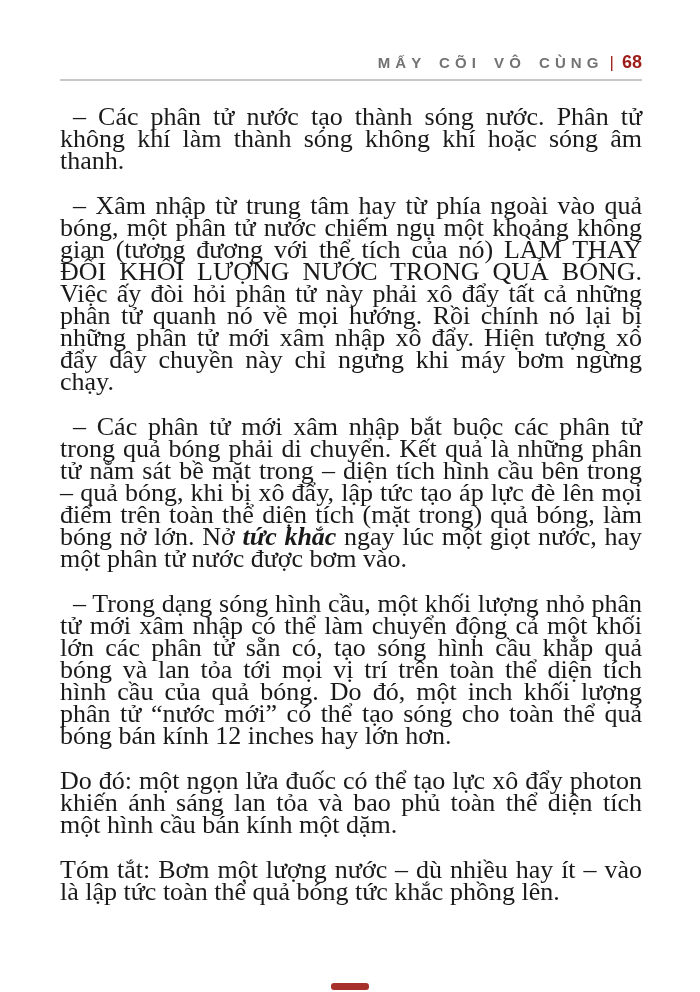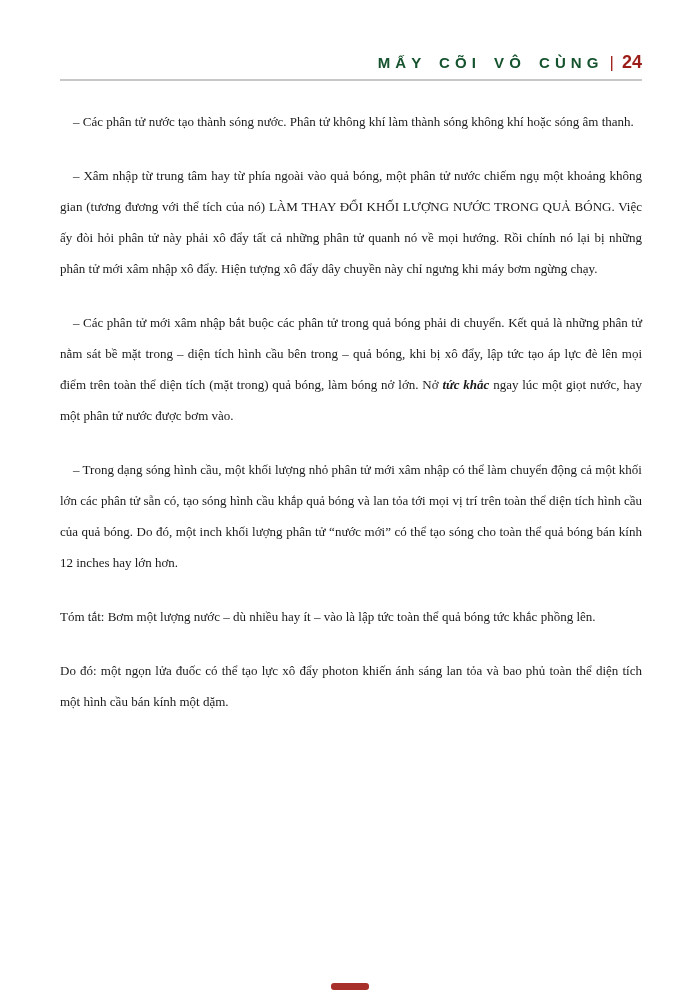--- a/index.html
+++ b/index.html
@@ -19,21 +19,21 @@
     color: #a1221d;
     white-space: nowrap;
     line-height: 24px;
   }
   .book-title {
     font-family: "Liberation Sans", sans-serif;
     font-size: 15px;
     font-weight: 600;
     letter-spacing: 0.34em;
     word-spacing: 0.25em;
-    color: #14532d;
+    color: #737373;
   }
   .sep {
     font-family: "Liberation Sans", sans-serif;
     font-size: 17px;
     font-weight: 400;
     color: #a1221d;
     margin: 0 4px 0 2px;
   }
   .page-num {
     font-family: "Liberation Sans", sans-serif;
@@ -41,22 +41,22 @@
     font-weight: 700;
     color: #9c1c17;
   }
   .rule {
     margin-top: 4px;
     border-top: 2px solid #c8c8c8;
     height: 0;
   }
   main.body-text {
     padding: 25px 58px 0 60px;
-    font-size: 13px;
-    line-height: 31px;
+    font-size: 26px;
+    line-height: 22px;
     color: #1a1a1a;
     text-align: justify;
   }
   p.para { margin: 0 0 23px 0; padding: 0; }
   p.para.indent { text-indent: 13px; }
   span.regular { font-style: normal; font-weight: normal; }
   span.italic { }
   span.bold-italic { font-style: italic; font-weight: bold; }
   .bottom-marker {
     position: absolute;
@@ -70,28 +70,28 @@
   }
 </style>
 </head>
 <body>
 
 <div class="page">
   <header class="page-header">
     <div class="running-head">
       <span class="book-title">MẤY CÕI VÔ CÙNG</span>
       <span class="sep">|</span>
-      <span class="page-num">24</span>
+      <span class="page-num">68</span>
     </div>
     <div class="rule"></div>
   </header>
 
   <main class="body-text">
       <p class="para indent"><span class="regular">– Các phân tử nước tạo thành sóng nước. Phân tử không khí làm thành sóng không khí hoặc sóng âm thanh.</span></p>
       <p class="para indent"><span class="regular">– Xâm nhập từ trung tâm hay từ phía ngoài vào quả bóng, một phân tử nước chiếm ngụ một khoảng không gian (tương đương với thể tích của nó) LÀM THAY ĐỔI KHỐI LƯỢNG NƯỚC TRONG QUẢ BÓNG. Việc ấy đòi hỏi phân tử này phải xô đẩy tất cả những phân tử quanh nó về mọi hướng. Rồi chính nó lại bị những phân tử mới xâm nhập xô đẩy. Hiện tượng xô đẩy dây chuyền này chỉ ngưng khi máy bơm ngừng chạy.</span></p>
       <p class="para indent"><span class="regular">– Các phân tử mới xâm nhập bắt buộc các phân tử trong quả bóng phải di chuyển. Kết quả là những phân tử nằm sát bề mặt trong – diện tích hình cầu bên trong – quả bóng, khi bị xô đẩy, lập tức tạo áp lực đè lên mọi điểm trên toàn thể diện tích (mặt trong) quả bóng, làm bóng nở lớn. Nở </span><span class="bold-italic">tức khắc</span><span class="regular"> ngay lúc một giọt nước, hay một phân tử nước được bơm vào.</span></p>
       <p class="para indent"><span class="regular">– Trong dạng sóng hình cầu, một khối lượng nhỏ phân tử mới xâm nhập có thể làm chuyển động </span><span class="italic">cả một khối lớn các phân tử sẵn có</span><span class="regular">, tạo sóng hình cầu khắp quả bóng và lan tỏa tới mọi vị trí trên toàn thể diện tích hình cầu của quả bóng. Do đó, một inch khối lượng phân tử “</span><span class="italic">nước mới</span><span class="regular">” có thể tạo sóng cho toàn thể quả bóng bán kính 12 inches hay lớn hơn.</span></p>
+      <p class="para"><span class="regular">Do đó: </span><span class="italic">một ngọn lửa đuốc có thể tạo lực xô đẩy photon khiến ánh sáng lan tỏa và bao phủ toàn thể diện tích một hình cầu bán kính một dặm.</span></p>
       <p class="para"><span class="regular">Tóm tắt: Bơm một lượng nước – dù nhiều hay ít – vào là lập tức </span><span class="italic">toàn thể</span><span class="regular"> quả bóng </span><span class="italic">tức khắc</span><span class="regular"> phồng lên.</span></p>
-      <p class="para"><span class="regular">Do đó: </span><span class="italic">một ngọn lửa đuốc có thể tạo lực xô đẩy photon khiến ánh sáng lan tỏa và bao phủ toàn thể diện tích một hình cầu bán kính một dặm.</span></p>
     </main>
 
   <div class="bottom-marker"></div>
 </div>
 
 </body></html>

